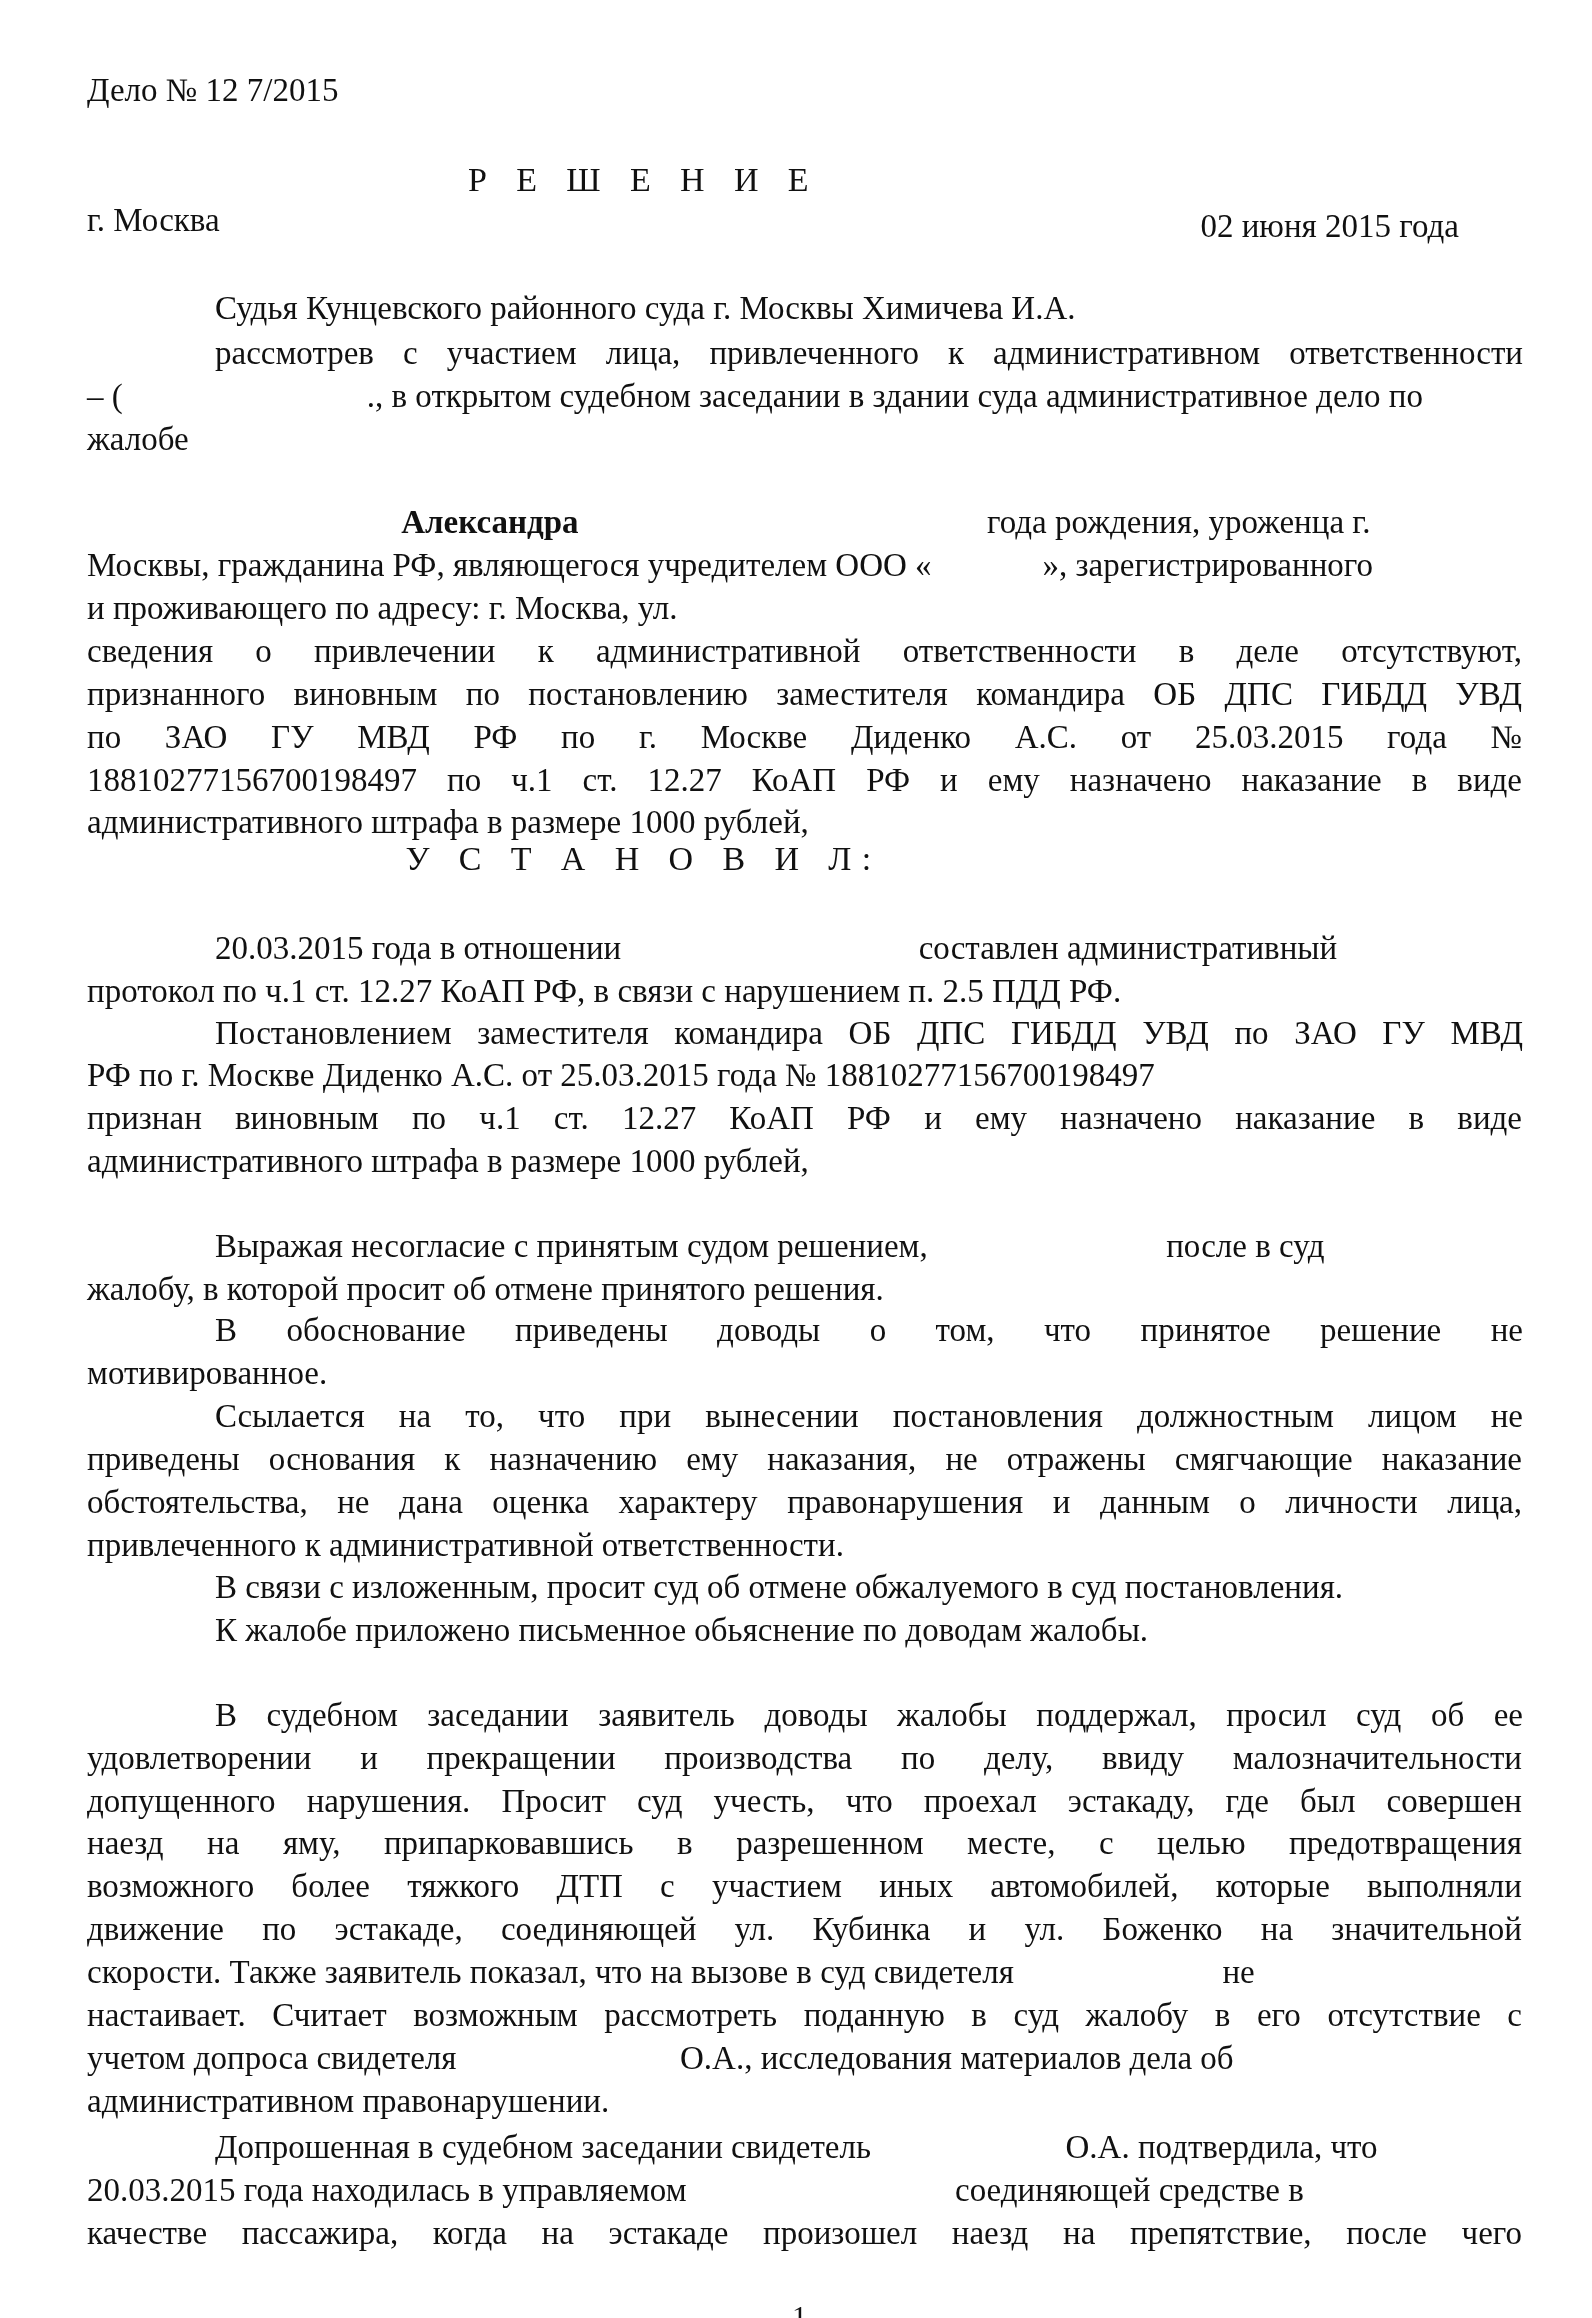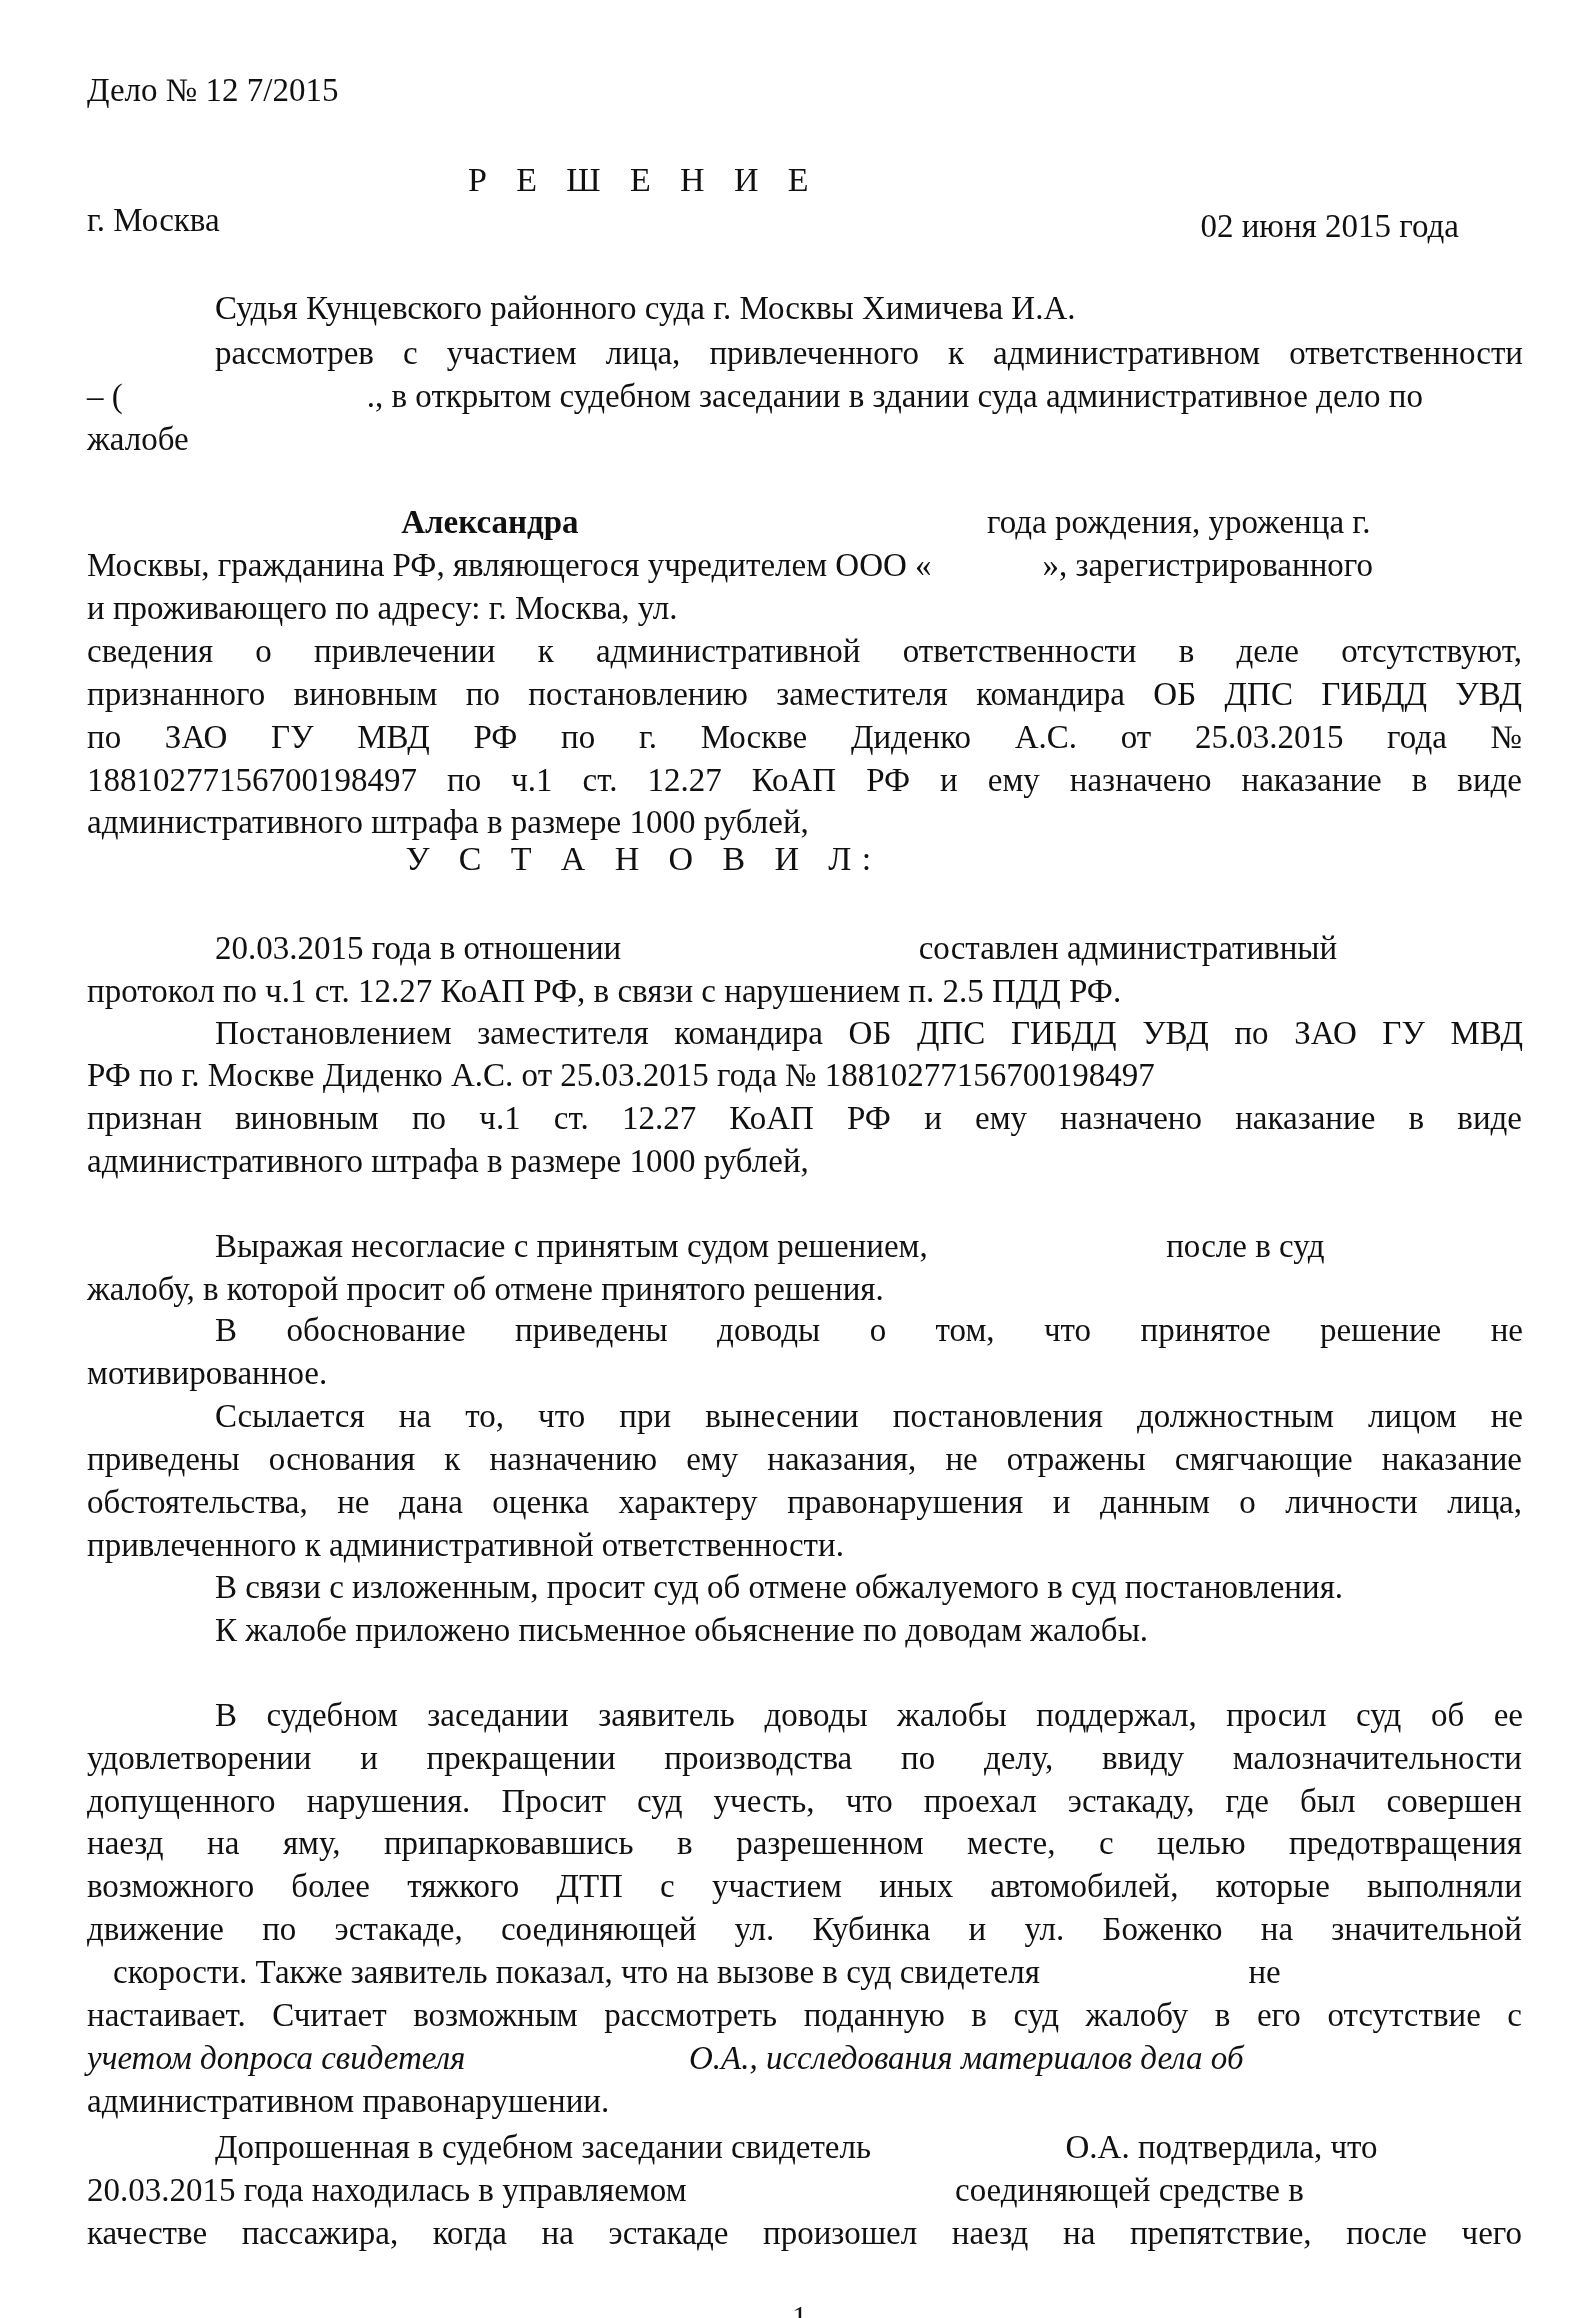--- a/index.html
+++ b/index.html
@@ -91,27 +91,27 @@
 
   <div class="line indent" style="top:1568px;">В связи с изложенным, просит суд об отмене обжалуемого в суд постановления.</div>
   <div class="line indent" style="top:1611px;">К жалобе приложено письменное обьяснение по доводам жалобы.</div>
 
   <div class="line indent justify" style="top:1696px;">В судебном заседании заявитель доводы жалобы поддержал, просил суд об ее</div>
   <div class="line justify" style="top:1739px;">удовлетворении и прекращении производства по делу, ввиду малозначительности</div>
   <div class="line justify" style="top:1782px;">допущенного нарушения. Просит суд учесть, что проехал эстакаду, где был совершен</div>
   <div class="line justify" style="top:1824px;">наезд на яму, припарковавшись в разрешенном месте, с целью предотвращения</div>
   <div class="line justify" style="top:1867px;">возможного более тяжкого ДТП с участием иных автомобилей, которые выполняли</div>
   <div class="line justify" style="top:1910px;">движение по эстакаде, соединяющей ул. Кубинка и ул. Боженко на значительной</div>
-  <div class="line" style="top:1953px;margin-left:26px;">
+  <div class="line" style="top:1953px;">
     <span>скорости. Также заявитель показал, что на вызове в суд свидетеля</span>
     <span class="redact" style="width:192px;"></span>
     <span>не</span>
   </div>
   <div class="line justify" style="top:1996px;">настаивает. Считает возможным рассмотреть поданную в суд жалобу в его отсутствие с</div>
-  <div class="line" style="top:2039px;font-style:italic;">
+  <div class="line" style="top:2039px;">
     <span>учетом допроса свидетеля</span>
     <span class="redact" style="width:207px;"></span>
     <span>О.А., исследования материалов дела об</span>
   </div>
   <div class="line" style="top:2082px;">административном правонарушении.</div>
 
   <div class="line indent" style="top:2128px;">
     <span>Допрошенная в судебном заседании свидетель</span>
     <span class="redact" style="width:178px;"></span>
     <span>О.А. подтвердила, что</span>

